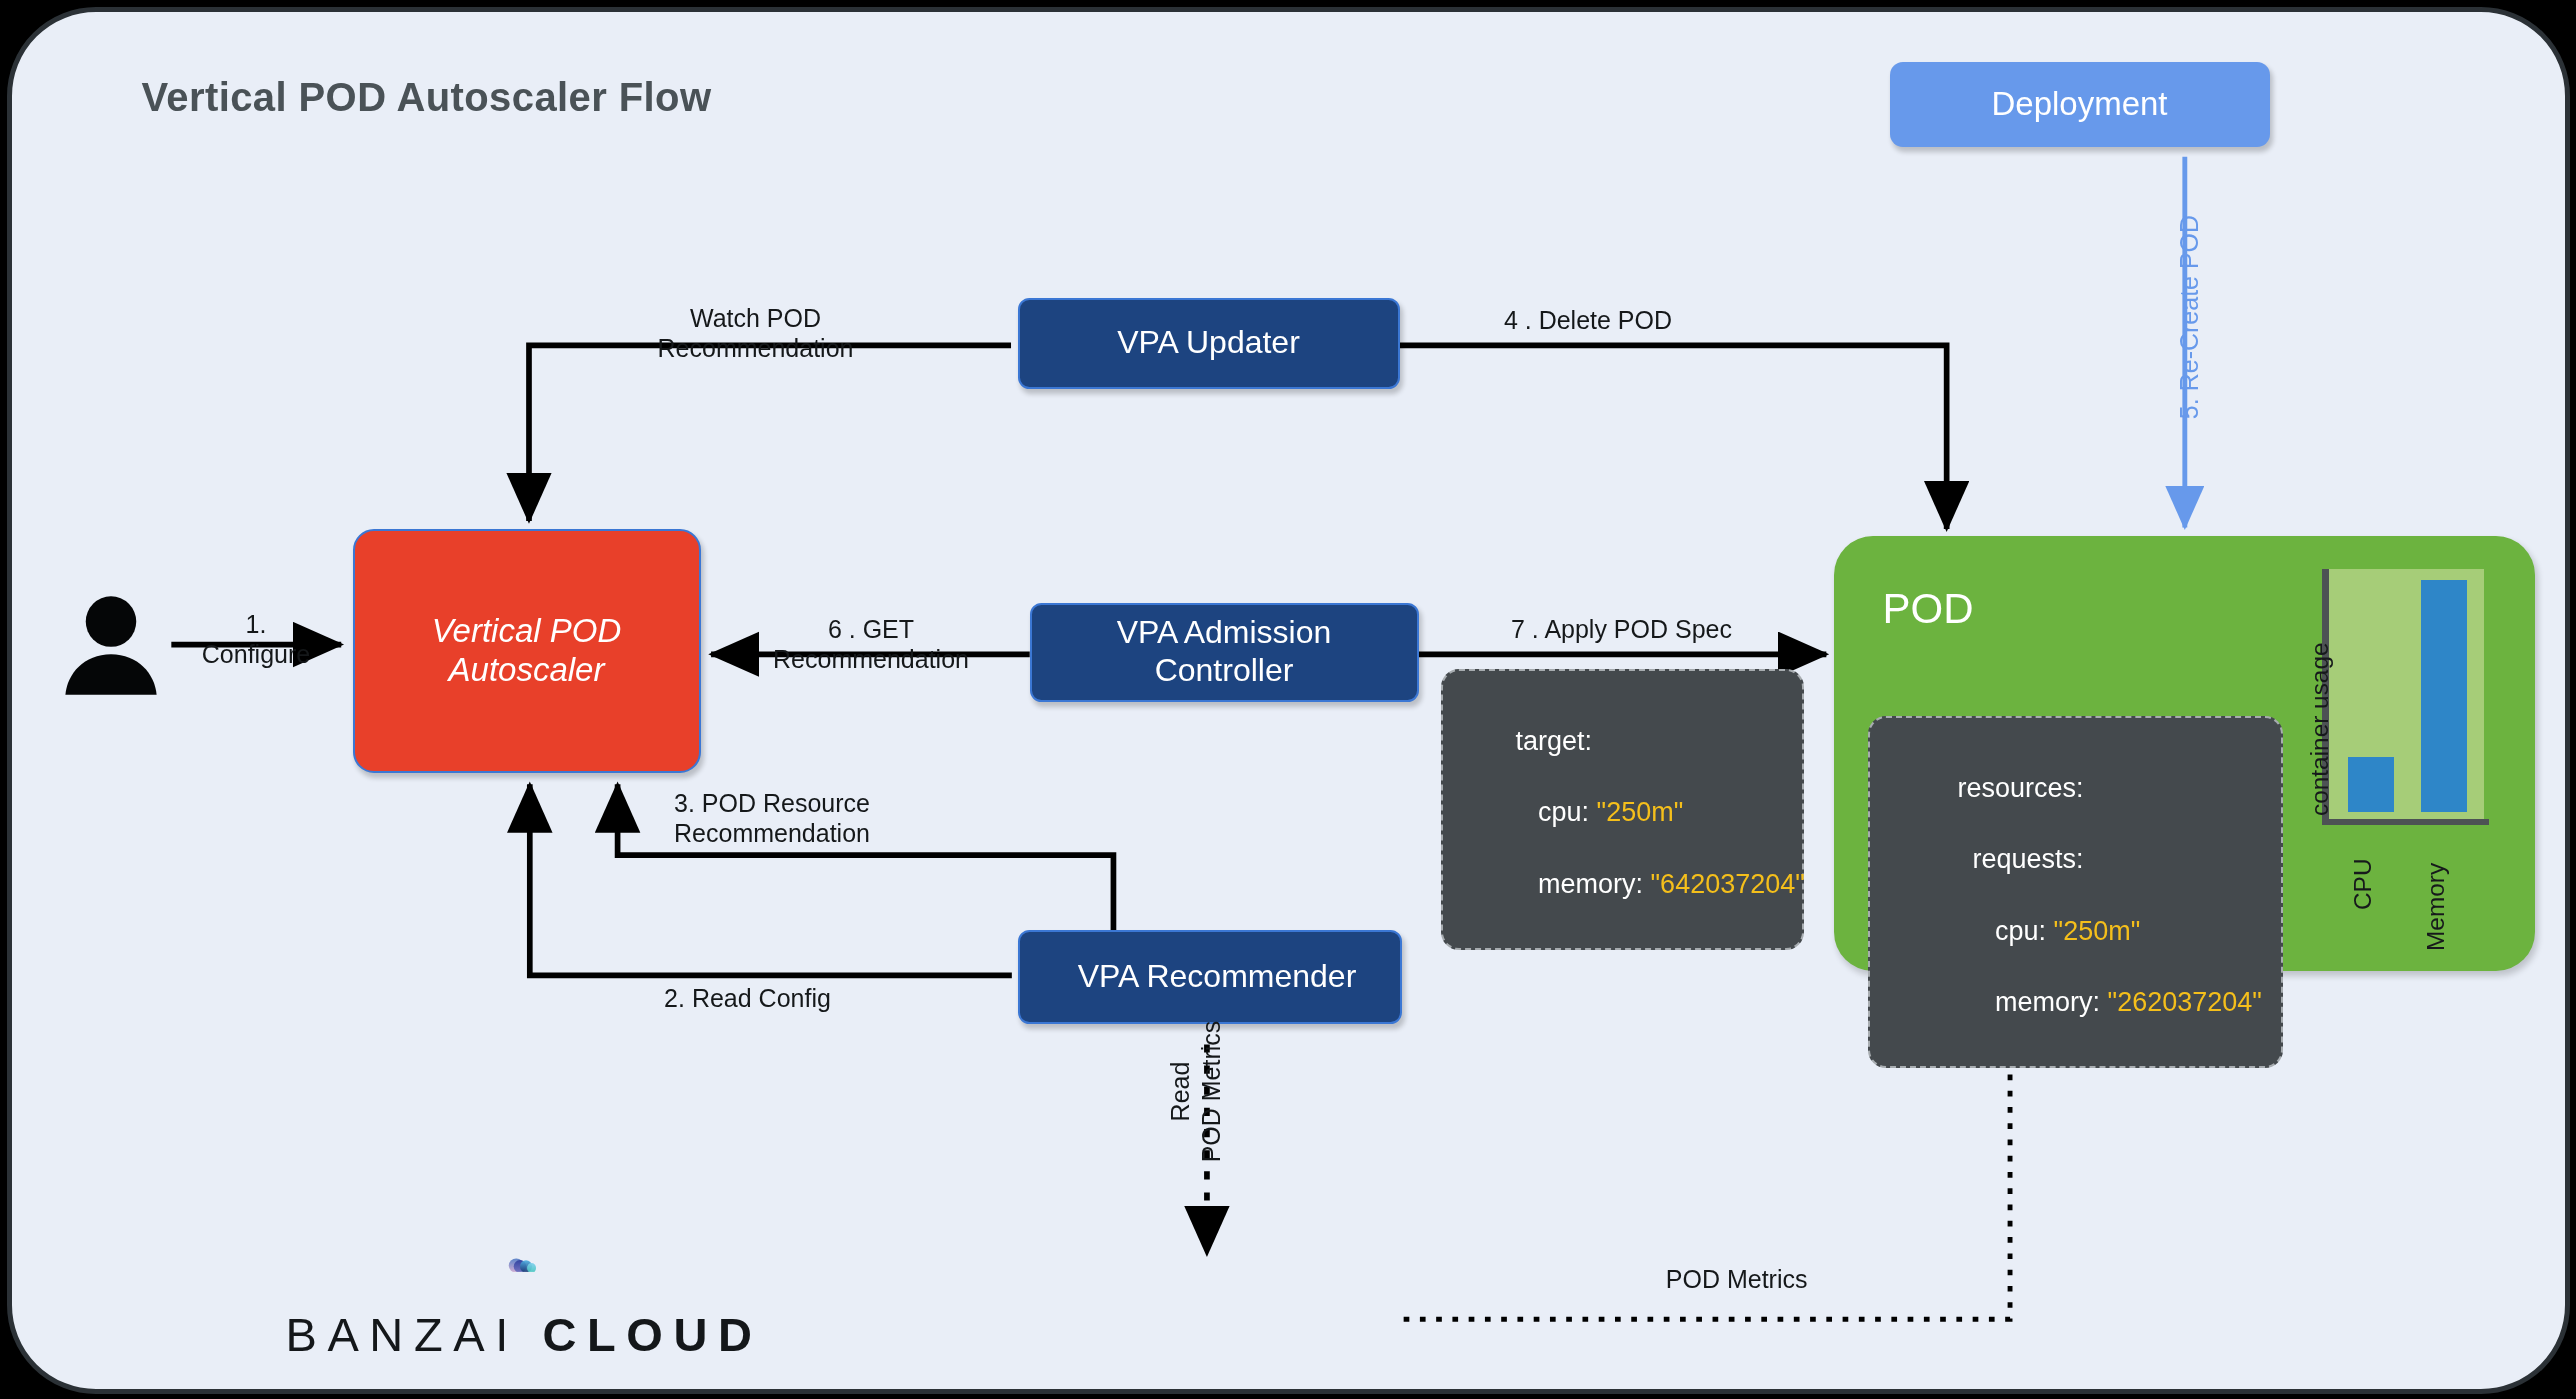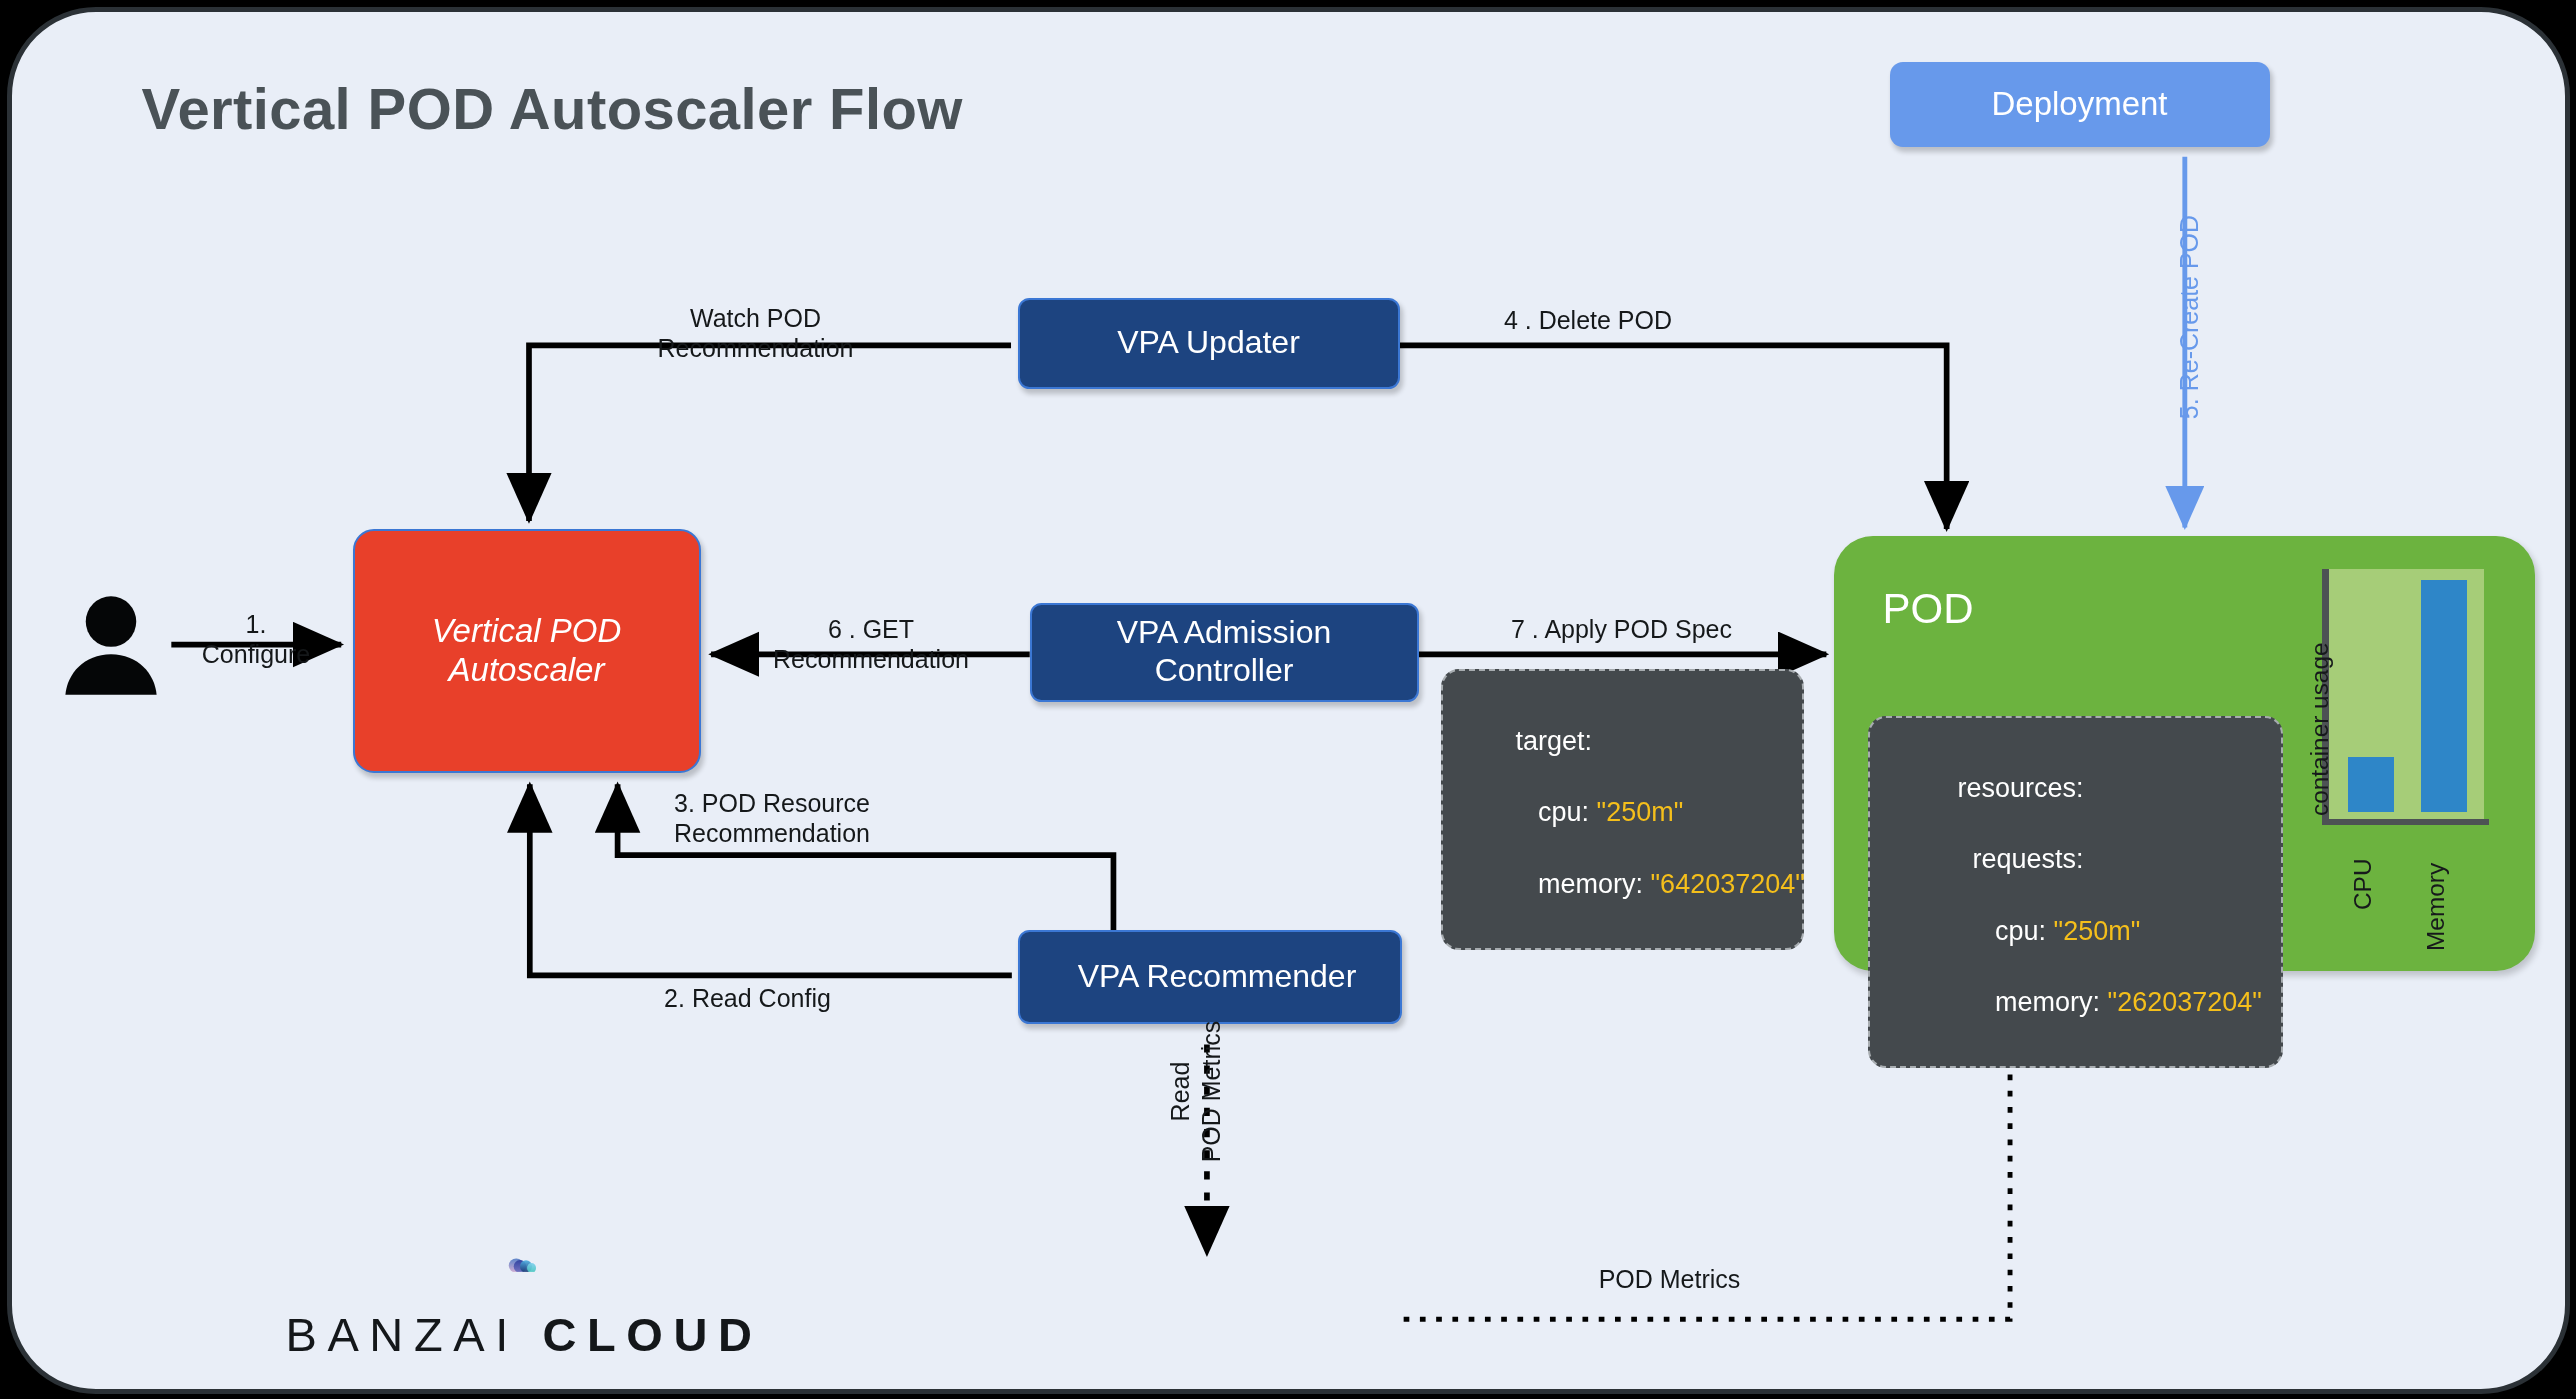--- a/index.html
+++ b/index.html
@@ -37,21 +37,21 @@
     left: 0; top: 0;
     width: 2563px;
     height: 1387px;
     pointer-events: none;
   }
 
   .title {
     position: absolute;
     left: 130px;
     top: 63px;
-    font-size: 58px;
+    font-size: 40px;
     font-weight: bold;
     color: #4a5257;
     letter-spacing: 0.4px;
     white-space: nowrap;
   }
 
   
   .node {
     position: absolute;
     box-sizing: border-box;
@@ -344,21 +344,21 @@
     <div class="elabel" style="left:1431px; top:602px; width:358px;">7 . Apply POD Spec</div>
 
     <div class="elabel" style="left:545px; top:776px; width:431px;">3. POD Resource
 Recommendation</div>
 
     <div class="elabel" style="left:541px; top:971px; width:390px;">2. Read Config</div>
 
     <div class="elabel rot" style="left:1153px; top:1177px; width:195px;">Read
 POD Metrics</div>
 
-    <div class="elabel" style="left:1520px; top:1252px; width:276px;">POD Metrics</div>
+    <div class="elabel" style="left:1520px; top:1252px; width:276px;text-align:right;">POD Metrics</div>
 
 
     <div id="logo">
       <svg width="203" height="98" viewBox="0 0 250 120" xmlns="http://www.w3.org/2000/svg">
         <defs>
           <linearGradient id="g1" x1="0" y1="0" x2="0" y2="1">
             <stop offset="0%" stop-color="#4e79c4"></stop>
             <stop offset="100%" stop-color="#d3a9cf"></stop>
           </linearGradient>
           <linearGradient id="g2" x1="0" y1="0" x2="0" y2="1">

